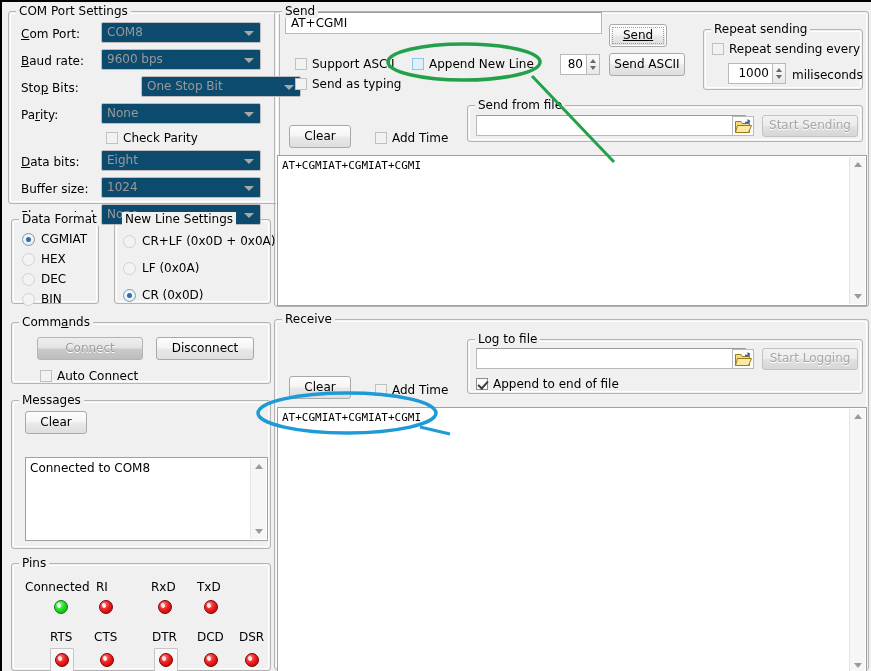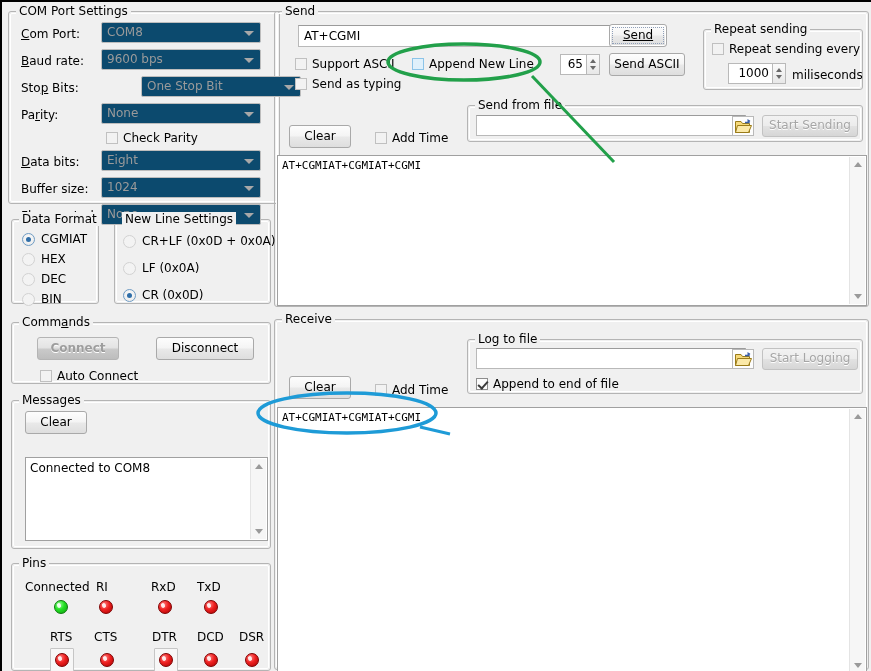--- a/index.html
+++ b/index.html
@@ -335,21 +335,21 @@
         <div class="rb sel" style="left:8px; top:68px;">
           <span class="dot"></span><span>CR (0x0D)</span>
         </div>
       </div>
     </div>
 
     <div class="gb" style="left:5px; top:311px; width:260px; height:69px;">
       <div class="gb-frame"></div>
       <div class="gb-title">Comm<u class="mn">a</u>nds</div>
       <div class="gb-body">
-        <div class="btn disabled grey-dark" style="left:25px; top:14px; width:82px;font-weight:bold;">Connect</div>
+        <div class="btn disabled grey-dark" style="left:25px; top:14px; width:106px;">Connect</div>
         <div class="btn" style="left:144px; top:14px; width:98px;">Disconnect</div>
         <div class="cb" style="left:28px; top:46px;">
           <span class="box"></span><span class="t">Auto Connect</span>
         </div>
       </div>
     </div>
 
     <div class="gb" style="left:5px; top:389px; width:260px; height:156px;">
       <div class="gb-frame"></div>
       <div class="gb-title">Messages</div>
@@ -402,37 +402,37 @@
     </div>
   </div>
 
   <div class="col-right">
 
     <div class="gb" style="left:2px; top:0px; width:595px; height:303px;">
       <div class="gb-frame"></div>
       <div class="gb-title">Send</div>
       <div class="gb-body">
 
-        <div class="tbox" style="left:10px; top:13px; width:317px;margin-left:13px;" placeholder="">AT+CGMI</div>
+        <div class="tbox" style="left:10px; top:0; width:317px;" placeholder="">AT+CGMI</div>
 
         <div class="btn focus" style="left:334px; top:12px; width:58px;">
           <span class="fo"></span>
           <u class="mn">Send</u>
         </div>
 
         <div class="cb" style="left:20px; top:45px;">
           <span class="box"></span><span class="t">Support ASCII</span>
         </div>
 
         <div class="cb hl" style="left:137px; top:45px;">
           <span class="box"></span><span class="t">Append New Line</span>
         </div>
 
         <div class="spin" style="left:285px; top:42px; width:40px;">
-          <div class="val">65</div>
+          <div class="val">80</div>
           <div class="ud">
             <span class="u"></span>
             <span class="d"></span>
           </div>
         </div>
 
         <div class="btn" style="left:334px; top:41px; width:76px;">Send ASCII</div>
 
         <div class="cb" style="left:20px; top:65px;">
           <span class="box"></span><span class="t">Send as typing</span>

